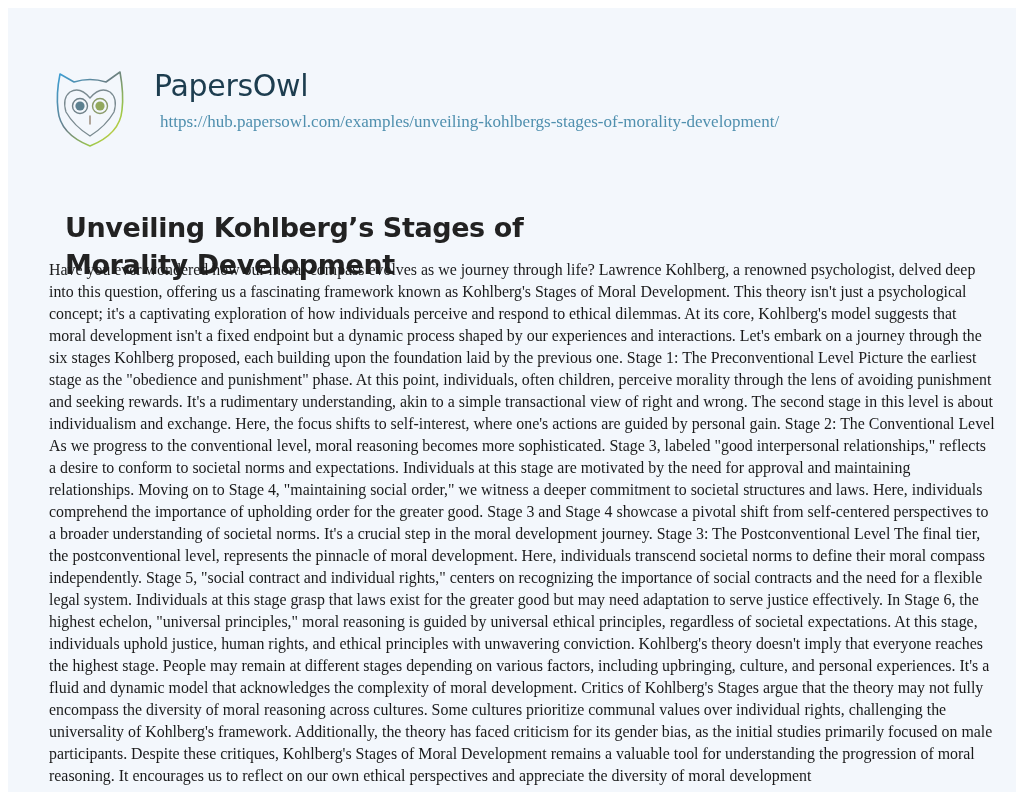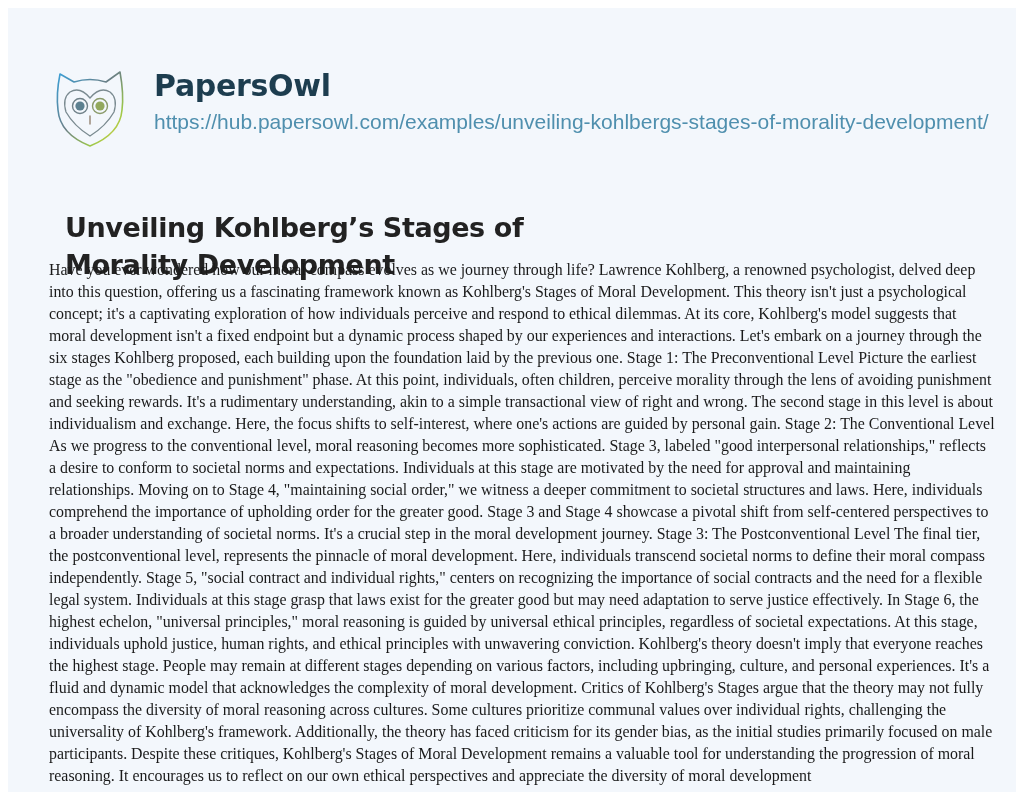--- a/index.html
+++ b/index.html
@@ -24,32 +24,32 @@
       left: 42px;
       top: 56px;
       width: 80px;
       height: 86px;
     }
     .brand {
       position: absolute;
       left: 146px;
       top: 60px;
       font-family: "DejaVu Sans", sans-serif;
-      font-weight: bold;
+      font-weight: normal;
       font-size: 30px;
       color: #1d3d4f;
       letter-spacing: -0.3px;
       line-height: 36px;
     }
     .url {
       position: absolute;
-      left: 146px;
+      left: 152px;
       top: 104px;
-      font-family: Liberation Sans, sans-serif;
-      font-size: 21px;
+      font-family: Liberation Serif, serif;
+      font-size: 17px;
       color: #4f8fae;
       line-height: 20px;
       white-space: nowrap;
     }
     .title {
       position: absolute;
       left: 41px;
       top: 185px;
       width: 540px;
       margin: 16px;

